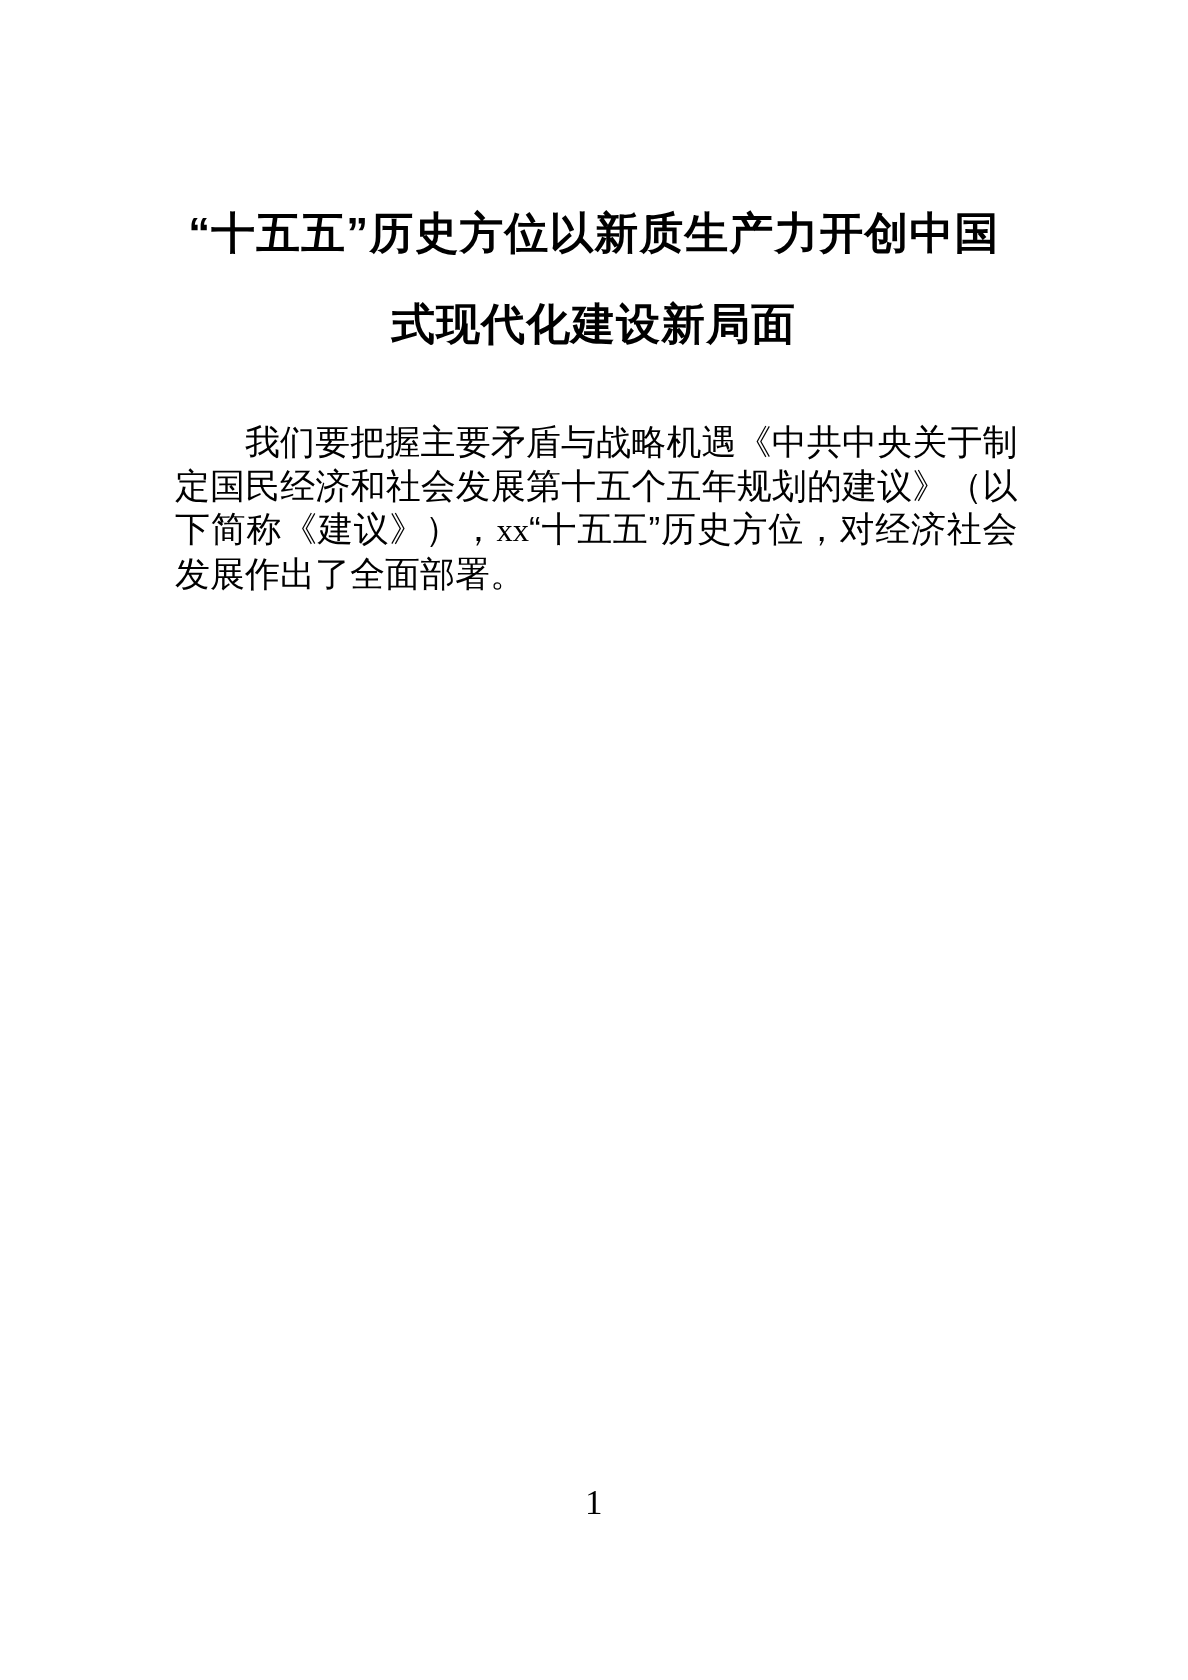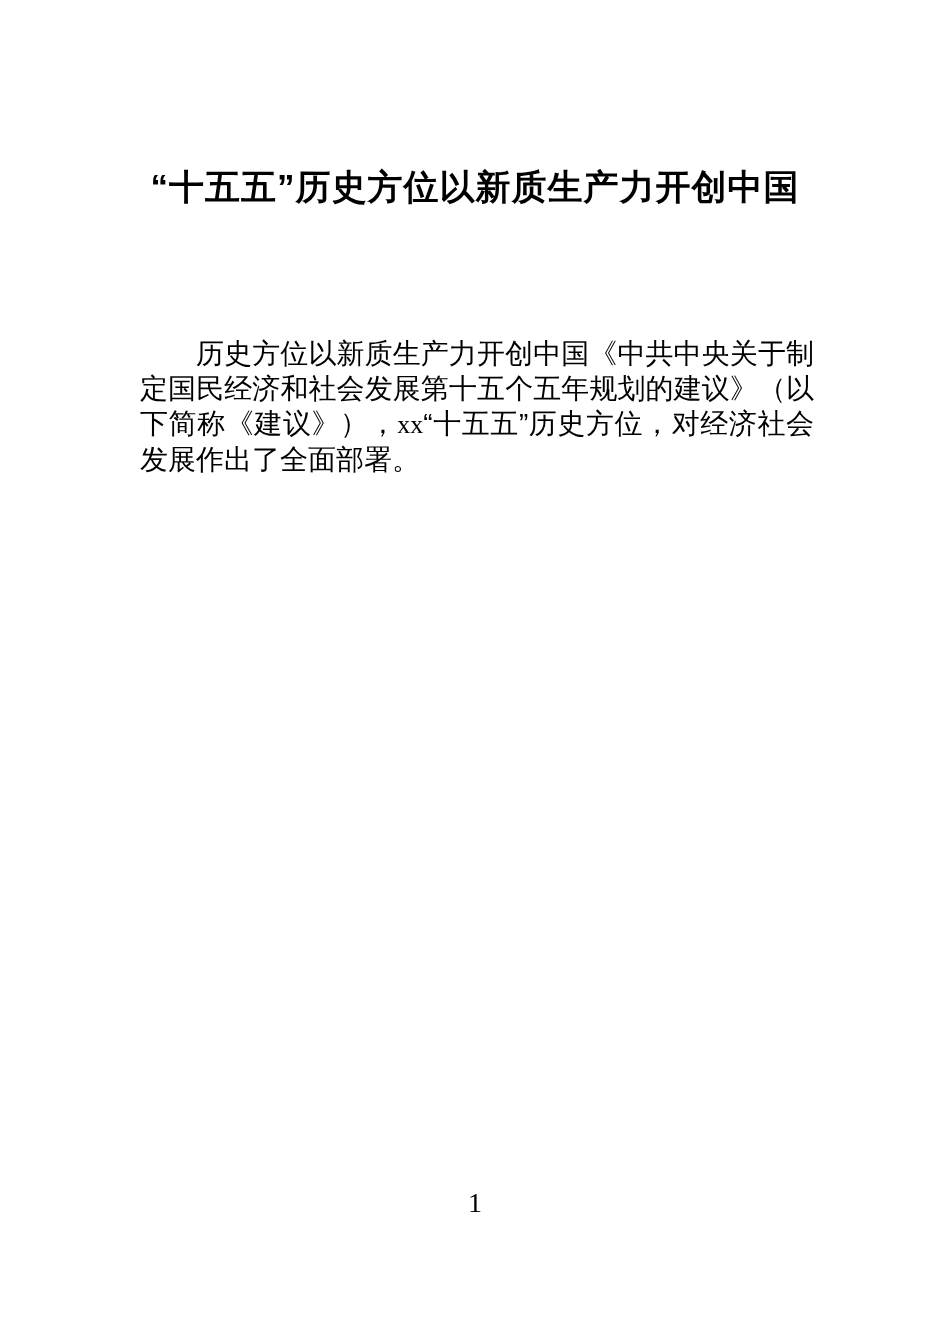--- a/index.html
+++ b/index.html
@@ -56,21 +56,22 @@
     line-height: 30px;
   }
 </style>
 </head>
 <body>
 
 <div class="page">
 
   <div class="doc-title">
     <div>“十五五”历史方位以新质生产力开创中国</div>
+    <div>式现代化建设新局面</div>
   </div>
 
   <div class="doc-body">
-      <div class="para"><span>历史方位以新质生产力开创中国《中共中央关于制定国民经济和社会发展第十五个五年规划的建议》（以下简称《建议》），</span><span class="latin">xx</span><span>“十五五”历史方位，对经济社会发展作出了全面部署。</span></div>
+      <div class="para"><span>我们要把握主要矛盾与战略机遇《中共中央关于制定国民经济和社会发展第十五个五年规划的建议》（以下简称《建议》），</span><span class="latin">xx</span><span>“十五五”历史方位，对经济社会发展作出了全面部署。</span></div>
     </div>
 
   <div class="page-number">1</div>
 
 </div>
 
 </body></html>

